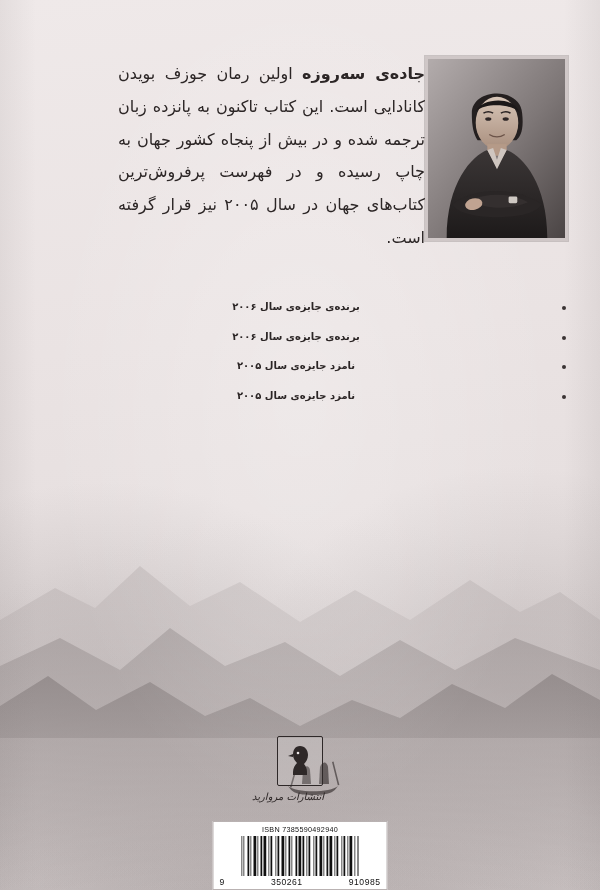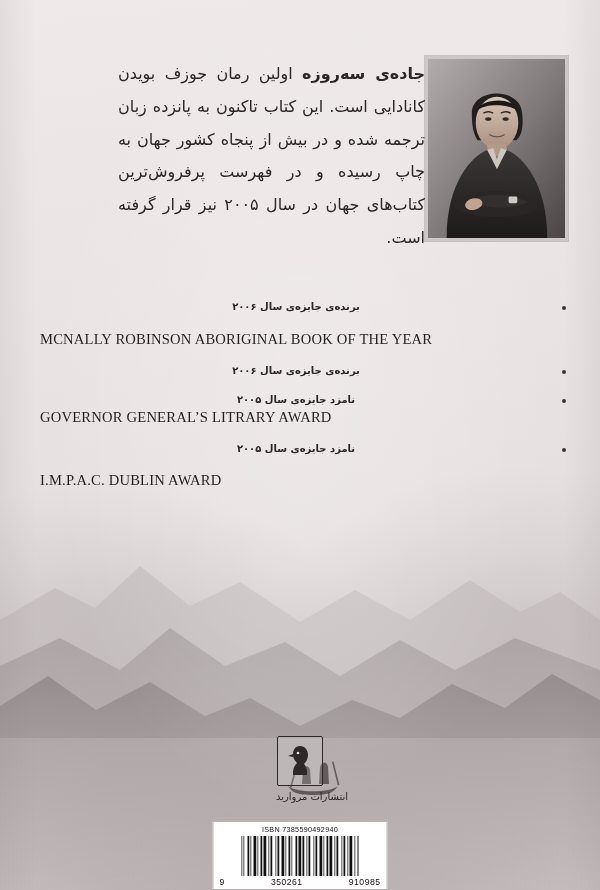--- a/index.html
+++ b/index.html
@@ -129,22 +129,23 @@
     text-align: left;
   }
 
   
   .publisher {
     position: absolute;
     left: 50%;
     transform: translateX(-50%);
     bottom: 88px;
     width: 96px;
-    text-align: right;
+    text-align: left;
     z-index: 6;
+    font-style: italic;
   }
   .logo-box {
     width: 44px;
     height: 48px;
     margin: 0 auto;
     border: 1.6px solid #2e2828;
     border-radius: 2px;
     display: flex;
     align-items: center;
     justify-content: center;
@@ -299,47 +300,44 @@
   <div class="awards">
 
     <div class="award">
       <div class="award-fa">
         <span class="bullet"></span>
         <span>برنده‌ی جایزه‌ی سال ۲۰۰۶</span>
       </div>
     </div>
 
     <div class="award">
-      <div class="award-en">MCNALLY ROBINSON ABORIGINAL BOOK OF THE YEAR</div>
     </div>
 
     <div class="award">
       <div class="award-fa">
         <span class="bullet"></span>
         <span>برنده‌ی جایزه‌ی سال ۲۰۰۶</span>
       </div>
     </div>
 
     <div class="award">
       <div class="award-fa">
         <span class="bullet"></span>
         <span>نامزد جایزه‌ی سال ۲۰۰۵</span>
       </div>
-      <div class="award-en">GOVERNOR GENERAL’S LITRARY AWARD</div>
     </div>
 
     <div class="award">
       <div class="award-fa">
         <span class="bullet"></span>
         <span>نامزد جایزه‌ی سال ۲۰۰۵</span>
       </div>
     </div>
 
     <div class="award">
-      <div class="award-en">I.M.P.A.C. DUBLIN AWARD</div>
     </div>
 
   </div>
 
   <div class="publisher">
     <div class="logo-box">
       <svg viewBox="0 0 30 36" xmlns="http://www.w3.org/2000/svg">
         <path d="M15,3 C20,3 23,7 23,12 C23,16 21,19 19,21 C21,23 22,26 22,29 L22,32 L8,32 L8,29 C8,25 10,22 12,20 C10,18 8,15 8,12 C8,7 10,3 15,3 Z" fill="#2e2828"></path>
         <circle cx="13" cy="10" r="1.3" fill="#efe9e9"></circle>
         <path d="M8,11 L3,13 L8,14 Z" fill="#2e2828"></path>

